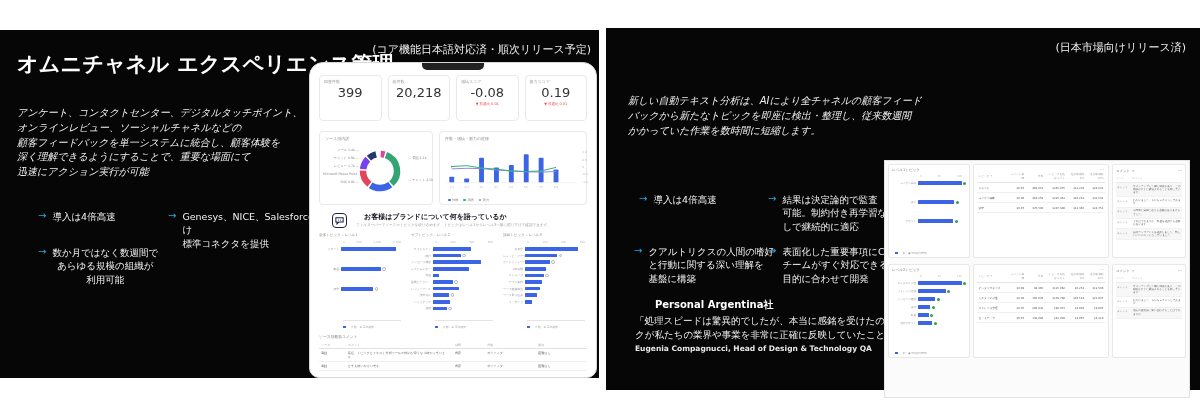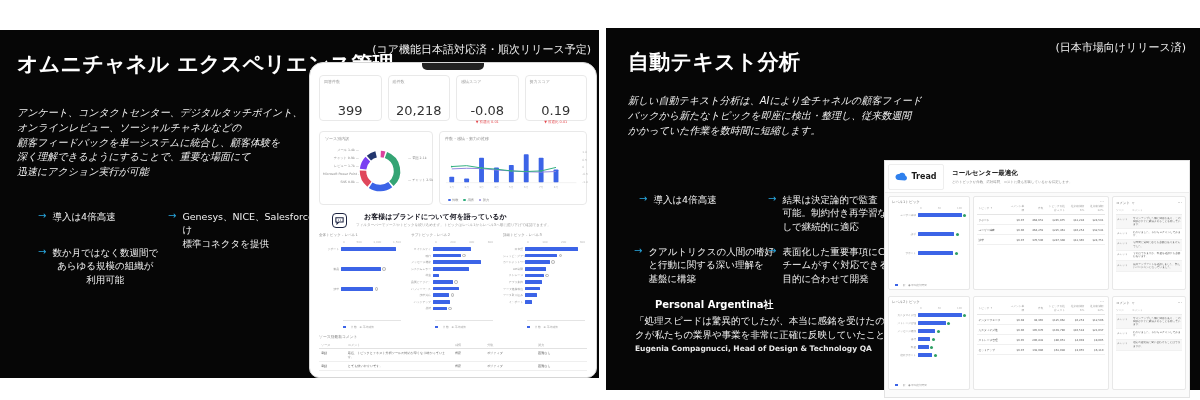--- a/index.html
+++ b/index.html
@@ -25,21 +25,21 @@
   
   #phone { position:absolute; left:309px; top:62px; width:288px; height:316px;
     background:#fff; border:1px solid #d6d6d6; border-radius:14px 14px 10px 10px; overflow:hidden; }
   #phone-notch { position:absolute; left:50%; transform:translateX(-50%); top:0; width:62px; height:7px;
     background:#222; border-radius:0 0 5px 5px; }
   .card { background:#fff; border:1px solid #e9e9e9; border-radius:4px; }
 
   #metrics-row { position:absolute; left:9px; right:9px; top:12px; display:flex; gap:6px; }
   .metric { flex:1; height:46px; position:relative; }
   .m-label { font-size:4px; color:#9a9a9a; padding:3px 0 0 4px; white-space:nowrap; overflow:hidden; }
-  .m-value { text-align:center; font-size:13px; color:#333; margin-top:19px; font-weight:500; }
+  .m-value { text-align:center; font-size:13px; color:#333; margin-top:1px; font-weight:500; }
   .m-delta { text-align:center; font-size:3.5px; margin-top:1.5px; }
 
   #row2 { position:absolute; left:9px; right:9px; top:68px; height:74px; display:flex; gap:6px; }
   #donut-card { width:114px; position:relative; }
   #trend-card { flex:1; position:relative; }
   .card-title { font-size:4px; color:#8d8d8d; padding:4px 0 0 5px; white-space:nowrap; overflow:hidden; }
   .donut-label { position:absolute; font-size:3.2px; color:#8a8a8a; white-space:nowrap; }
   #trend-legend { position:absolute; left:8px; bottom:2px; display:flex; gap:5px; font-size:3.2px; color:#8a8a8a; align-items:center; }
   .legend-dot { display:inline-block; width:2.5px; height:2.5px; border-radius:50%; margin-right:1.5px; }
 
@@ -460,21 +460,20 @@
               <td>肯定</td>
               <td>ポジティブ</td>
               <td>困難なし</td>
             </tr>
           </tbody>
         </table>
     </div>
   </div>
 
   <div id="right-slide" class="slide">
-    <div class="slide-title" style="left:22px; top:20px;">自動テキスト分析</div>
     <div class="release-note" style="right:14px; top:12px;">(日本市場向けリリース済)</div>
     <div class="body-text" style="left:22px; top:66px; width:300px;">新しい自動テキスト分析は、AIにより全チャネルの顧客フィード
 バックから新たなトピックを即座に検出・整理し、従来数週間
 かかっていた作業を数時間に短縮します。</div>
 
     <div class="bullet" style="left:33px; top:165px;">
       <span class="arrow">→</span>
       <span style="white-space:pre-line;">導入は4倍高速</span>
     </div>
     <div class="bullet" style="left:162px; top:165px;">
@@ -495,32 +494,20 @@
 チームがすぐ対応できるよう
 目的に合わせて開発</span>
     </div>
 
     <div class="quote-company" style="left:29px; top:270px;">Personal Argentina社</div>
     <div class="quote-text" style="left:29px; top:286px;">「処理スピードは驚異的でしたが、本当に感銘を受けたのは、トピックが私たちの業界や事業を非常に正確に反映していたことです。」</div>
     <div class="quote-attrib" style="left:29px; top:316px;">Eugenia Compagnucci, Head of Design &amp; Technology QA</div>
   </div>
 
   <div id="tread-dash">
-    <div id="tread-header">
-      <div id="tread-logo-card">
-        <svg width="13" height="9" viewBox="0 0 26 18">
-          <path d="M7 16 a6 6 0 1 1 1.5-11.8 A7 7 0 0 1 21 7.5 a5 5 0 0 1-1 9.5 z" fill="#2f80ed"></path>
-        </svg>
-        <span id="tread-logo-text">Tread</span>
-      </div>
-      <div id="tread-titles">
-        <div id="tread-title">コールセンター最適化</div>
-        <div id="tread-sub">どのトピックが件数、応対時間、コストに最も影響しているかを特定します。</div>
-      </div>
-    </div>
     <div id="dash-sections">
         <div class="dash-section">
           <div class="panel panel-bars">
             <div class="panel-title">レベル1トピック</div>
             <div class="bar-ticks">
               <span>0</span>
               <span>50</span>
               <span>100</span>
             </div>
             <div class="brow" style="margin-bottom: 15px;">

